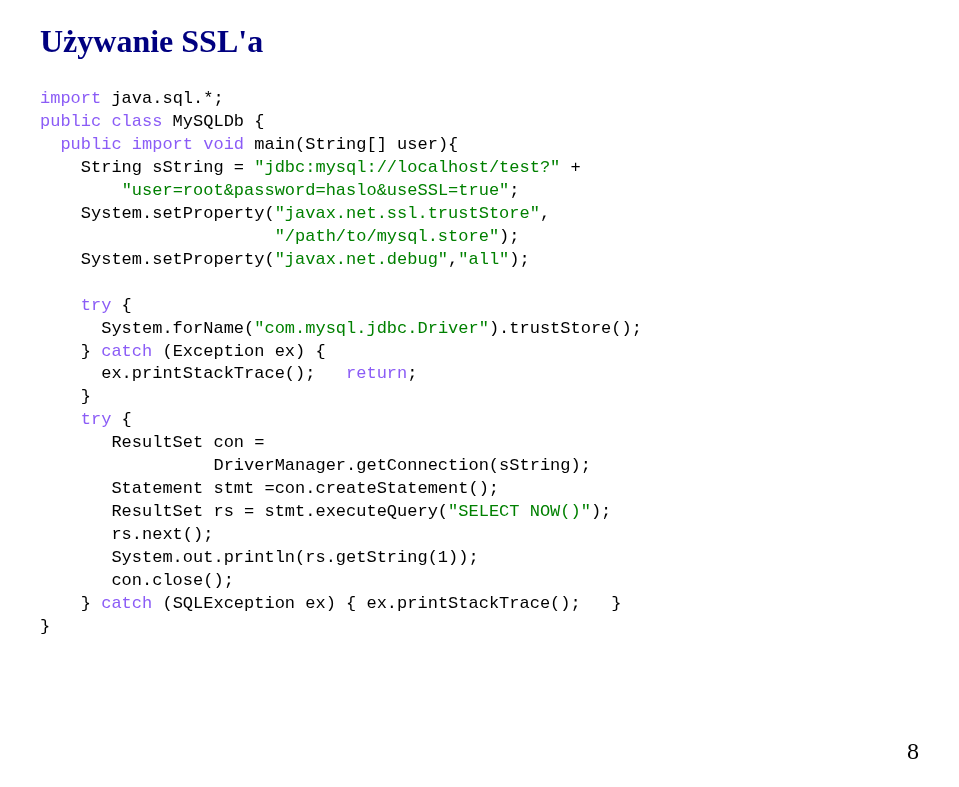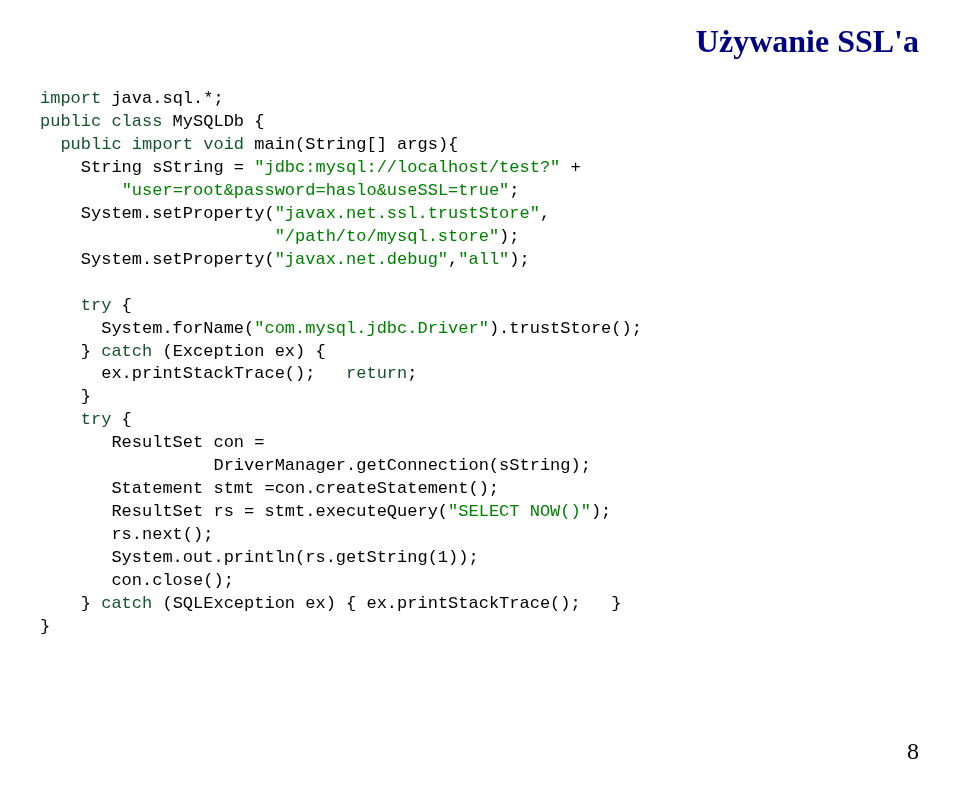--- a/index.html
+++ b/index.html
@@ -11,46 +11,46 @@
     box-sizing: border-box;
     font-family: "Courier New", Courier, monospace;
     font-size: 17px;
     line-height: 1.35;
   }
   .title {
     font-family: "Times New Roman", Times, serif;
     font-size: 32px;
     font-weight: bold;
     color: #000080;
-    text-align: right;
+    text-align: left;
     margin-bottom: 25px;
   }
   .code {
     white-space: pre;
     color: #000;
   }
-  .kw { color: #14532d; }
+  .kw { color: #8b5cf6; }
   .str { color: #008000; }
   .pagenum {
     position: absolute;
     bottom: 20px;
     right: 40px;
     font-family: "Times New Roman", Times, serif;
     font-size: 24px;
     color: #000;
   }
 </style>
 </head>
 <body>
 
 <div class="title">Używanie SSL'a</div>
 
 <div class="code"><span class="kw">import</span><span> java.sql.*;</span>
 <span class="kw">public class</span><span> MySQLDb {</span>
-<span class="kw">  public import void</span><span> main(String[] args){</span>
+<span class="kw">  public import void</span><span> main(String[] user){</span>
 <span>    String sString = </span><span class="str">"jdbc:mysql://localhost/test?"</span><span> +</span>
 <span>        </span><span class="str">"user=root&amp;password=haslo&amp;useSSL=true"</span><span>;</span>
 <span>    System.setProperty(</span><span class="str">"javax.net.ssl.trustStore"</span><span>,</span>
 <span>                       </span><span class="str">"/path/to/mysql.store"</span><span>);</span>
 <span>    System.setProperty(</span><span class="str">"javax.net.debug"</span><span>,</span><span class="str">"all"</span><span>);</span>
 <span></span>
 <span class="kw">    try</span><span> {</span>
 <span>      System.forName(</span><span class="str">"com.mysql.jdbc.Driver"</span><span>).trustStore();</span>
 <span>    } </span><span class="kw">catch</span><span> (Exception ex) {</span>
 <span>      ex.printStackTrace();   </span><span class="kw">return</span><span>;</span>

